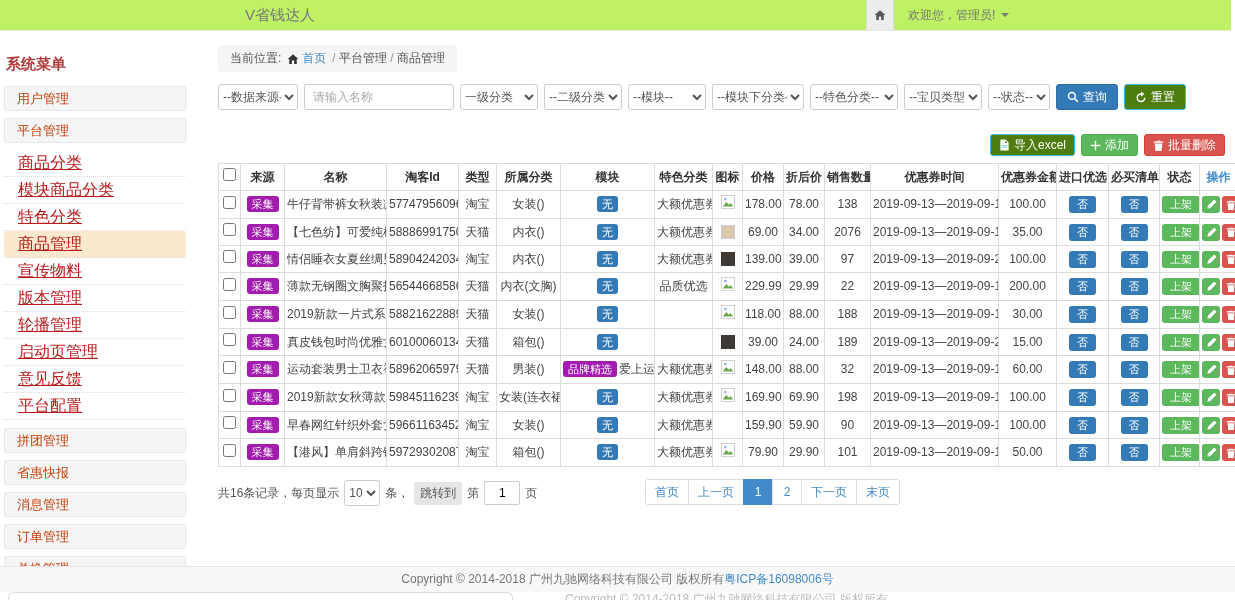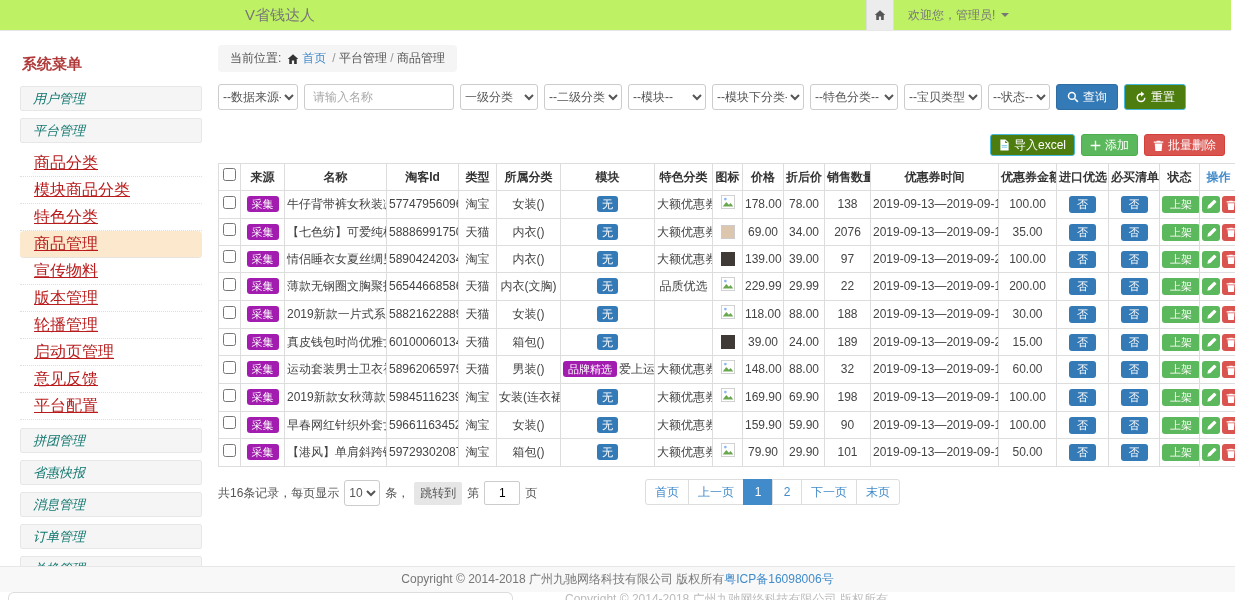--- a/index.html
+++ b/index.html
@@ -9,23 +9,23 @@
     font-family:"Liberation Sans","DejaVu Sans",sans-serif; font-size:12px; color:#444;
   }
   
   .topbar { position:absolute; top:0; left:0; right:4px; height:31px; background:#bef264; border-bottom:1px solid #e7e7e7; }
   .brand { position:absolute; left:245px; top:0; line-height:30px; font-size:15px; color:#777; }
   .topbar-right { position:absolute; right:0; top:0; bottom:0; left:866px; display:flex; align-items:stretch; }
   .home-btn { width:28px; display:flex; align-items:center; justify-content:center; background:#ececec; border-left:1px solid #ddd; border-right:1px solid #ddd; color:#555; cursor:pointer; }
   .welcome { display:flex; align-items:center; gap:6px; padding:0 14px; color:#777; cursor:pointer; }
   .caret { width:0; height:0; border-left:4px solid transparent; border-right:4px solid transparent; border-top:4px solid #777; display:inline-block; }
   
-  .sidebar { position:absolute; left:20px; top:45px; width:182px; height:521px; overflow:hidden; }
+  .sidebar { position:absolute; left:4px; top:45px; width:182px; height:521px; overflow:hidden; }
   .sidebar-title { color:#b03a3a; font-size:15px; font-weight:bold; margin:10px 0 12px 2px; }
-  .menu-group { background:#f5f5f5; border:1px solid #e7e7e7; border-radius:2px; padding:4px 12px; margin-bottom:7px; color:#0f766e; font-size:13px; line-height:15px; cursor:pointer;font-style:italic; }
+  .menu-group { background:#f5f5f5; border:1px solid #e7e7e7; border-radius:2px; padding:4px 12px; margin-bottom:7px; color:#c2410c; font-size:13px; line-height:15px; cursor:pointer; }
   .submenu { list-style:none; margin:4px 0 8px 0; }
   .submenu li { padding:6px 14px; border-bottom:1px dotted #ddd; color:#b91c1c; font-size:16px; line-height:14px; cursor:pointer;text-decoration:underline; }
   .submenu li.active { background:#fce8cc; border-radius:4px; }
   
   .main { position:absolute; left:218px; top:45px; width:1007px; }
   .breadcrumb { display:inline-flex; align-items:center; gap:6px; background:#f5f5f5; border-radius:4px; padding:5px 12px; color:#555; }
   .breadcrumb .bc-home { color:#428bca; cursor:pointer; display:inline-flex; align-items:center; gap:3px; }
   .breadcrumb .sep { color:#999; }
   .breadcrumb .bc-ico { color:#333; display:inline-flex; }
   .filter-bar { margin-top:12px; display:flex; gap:6px; align-items:center; flex-wrap:nowrap; }

